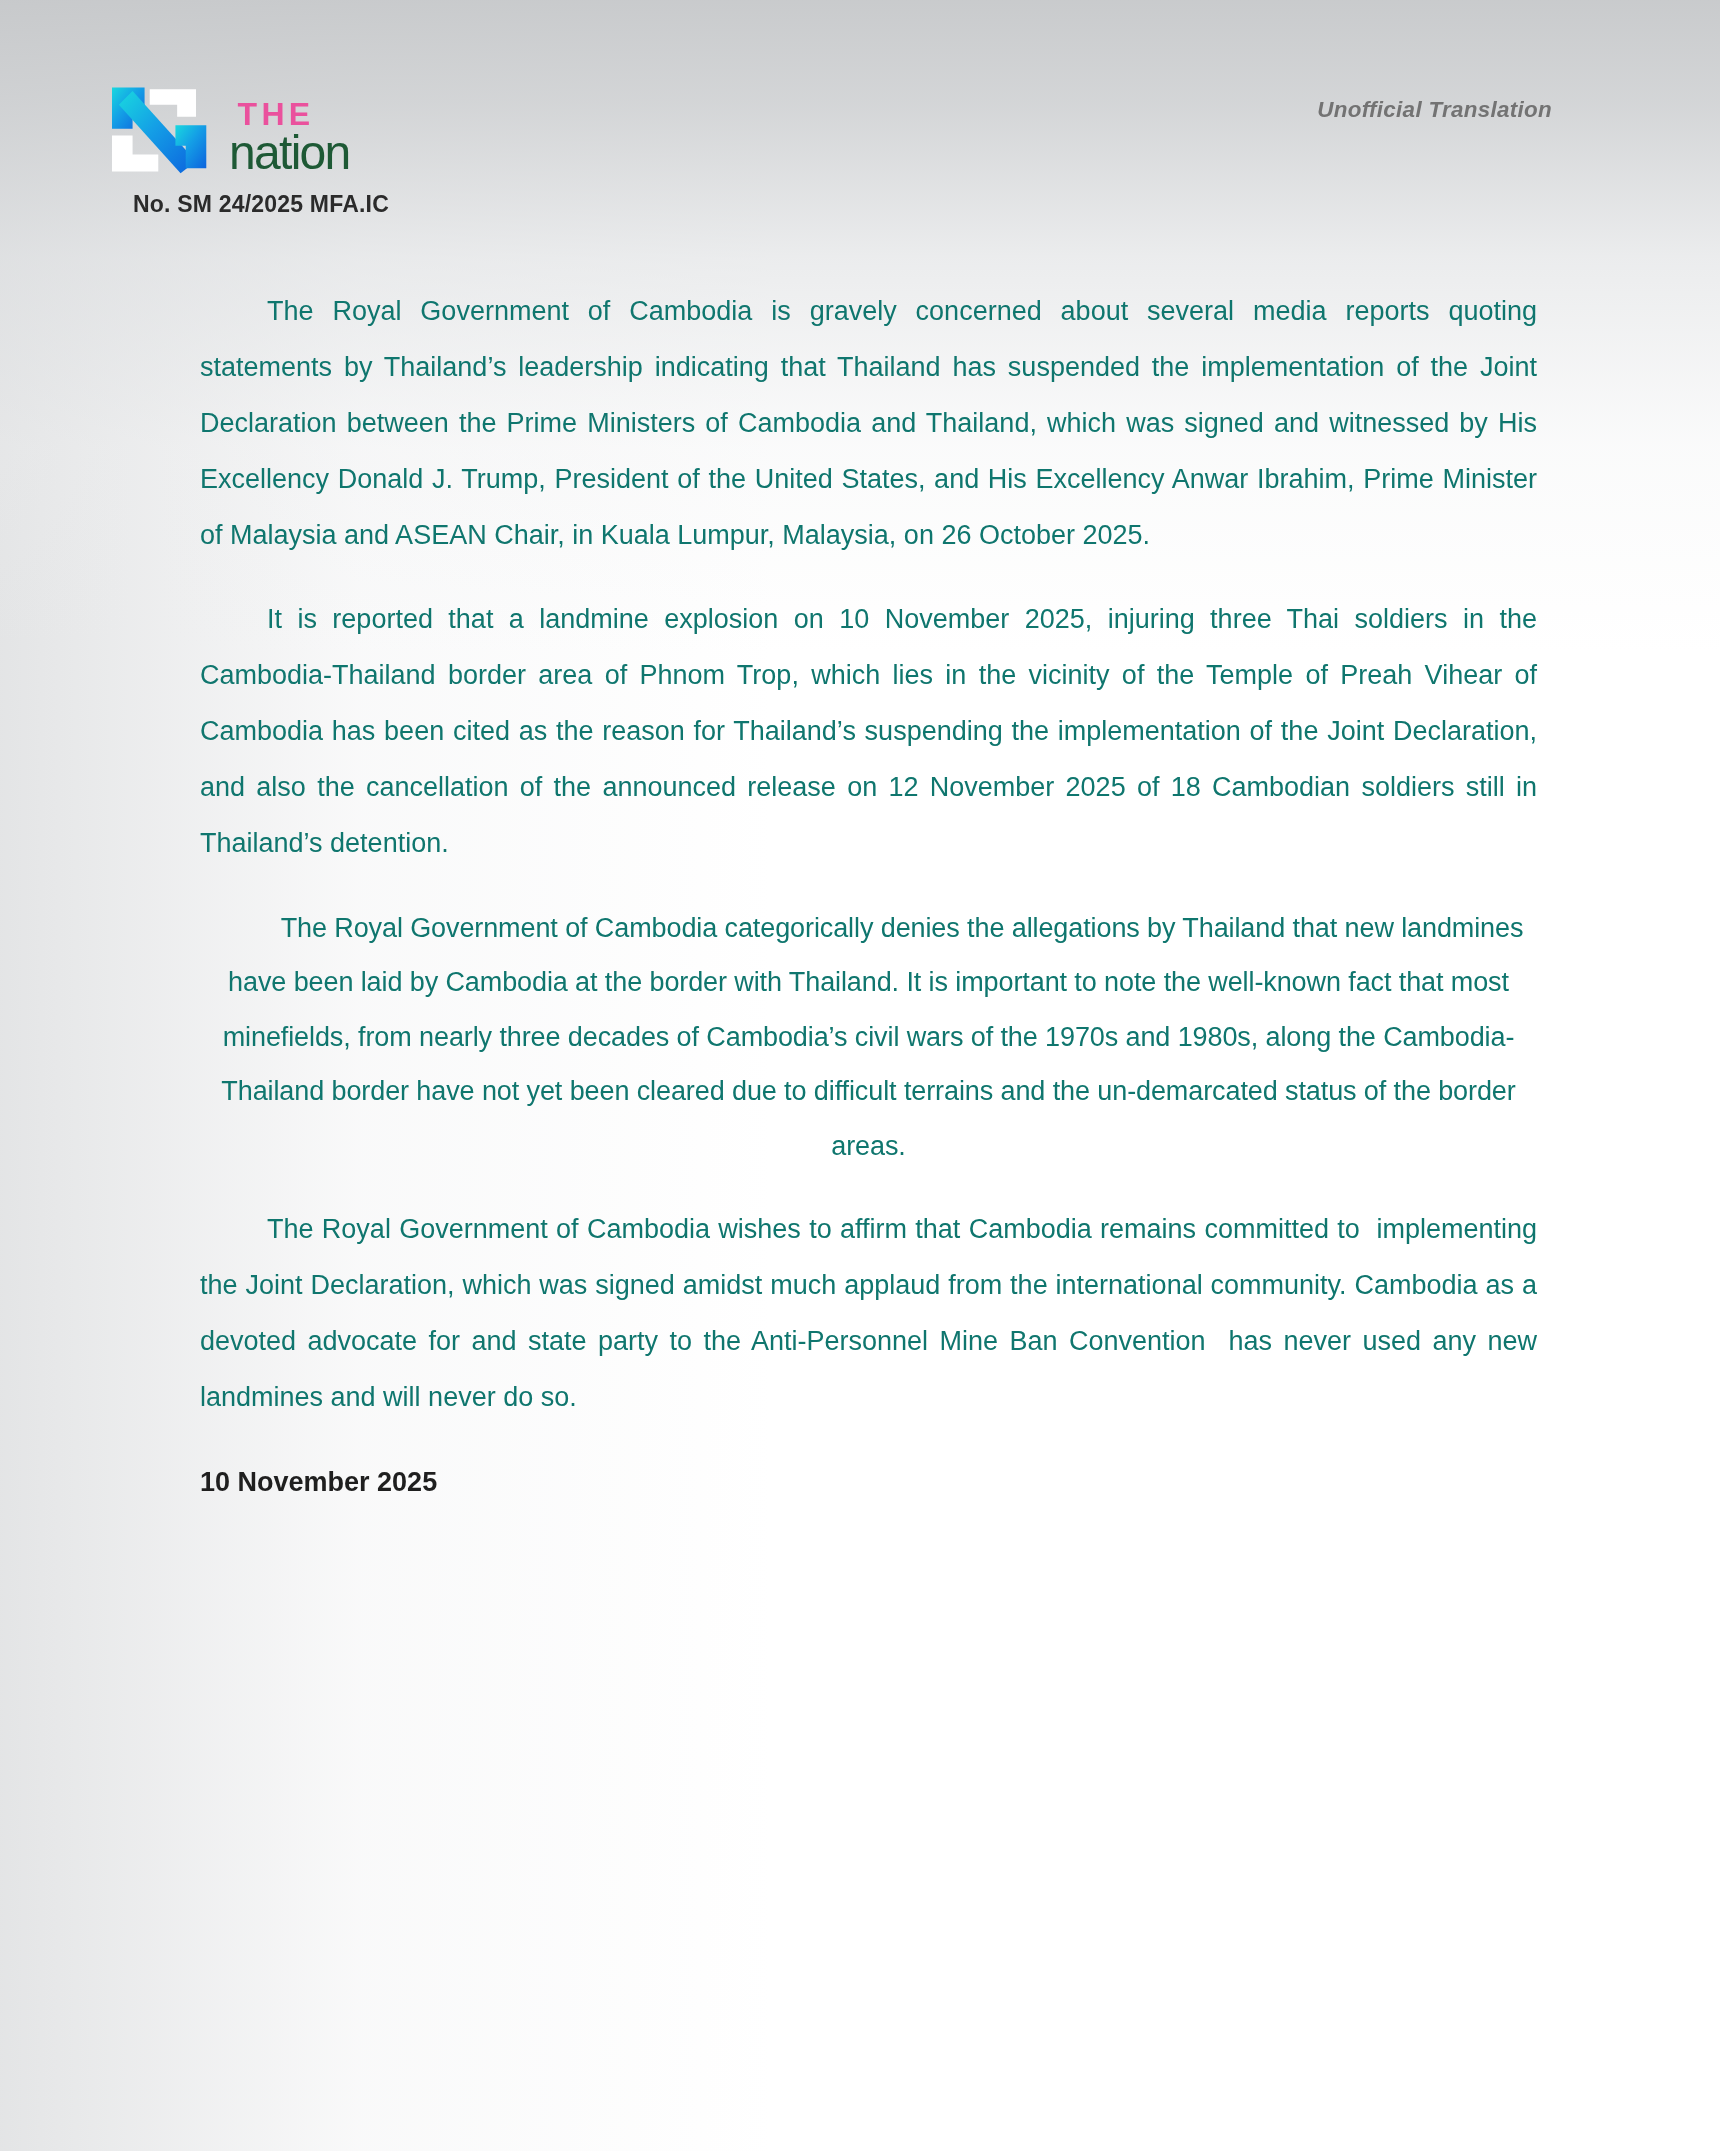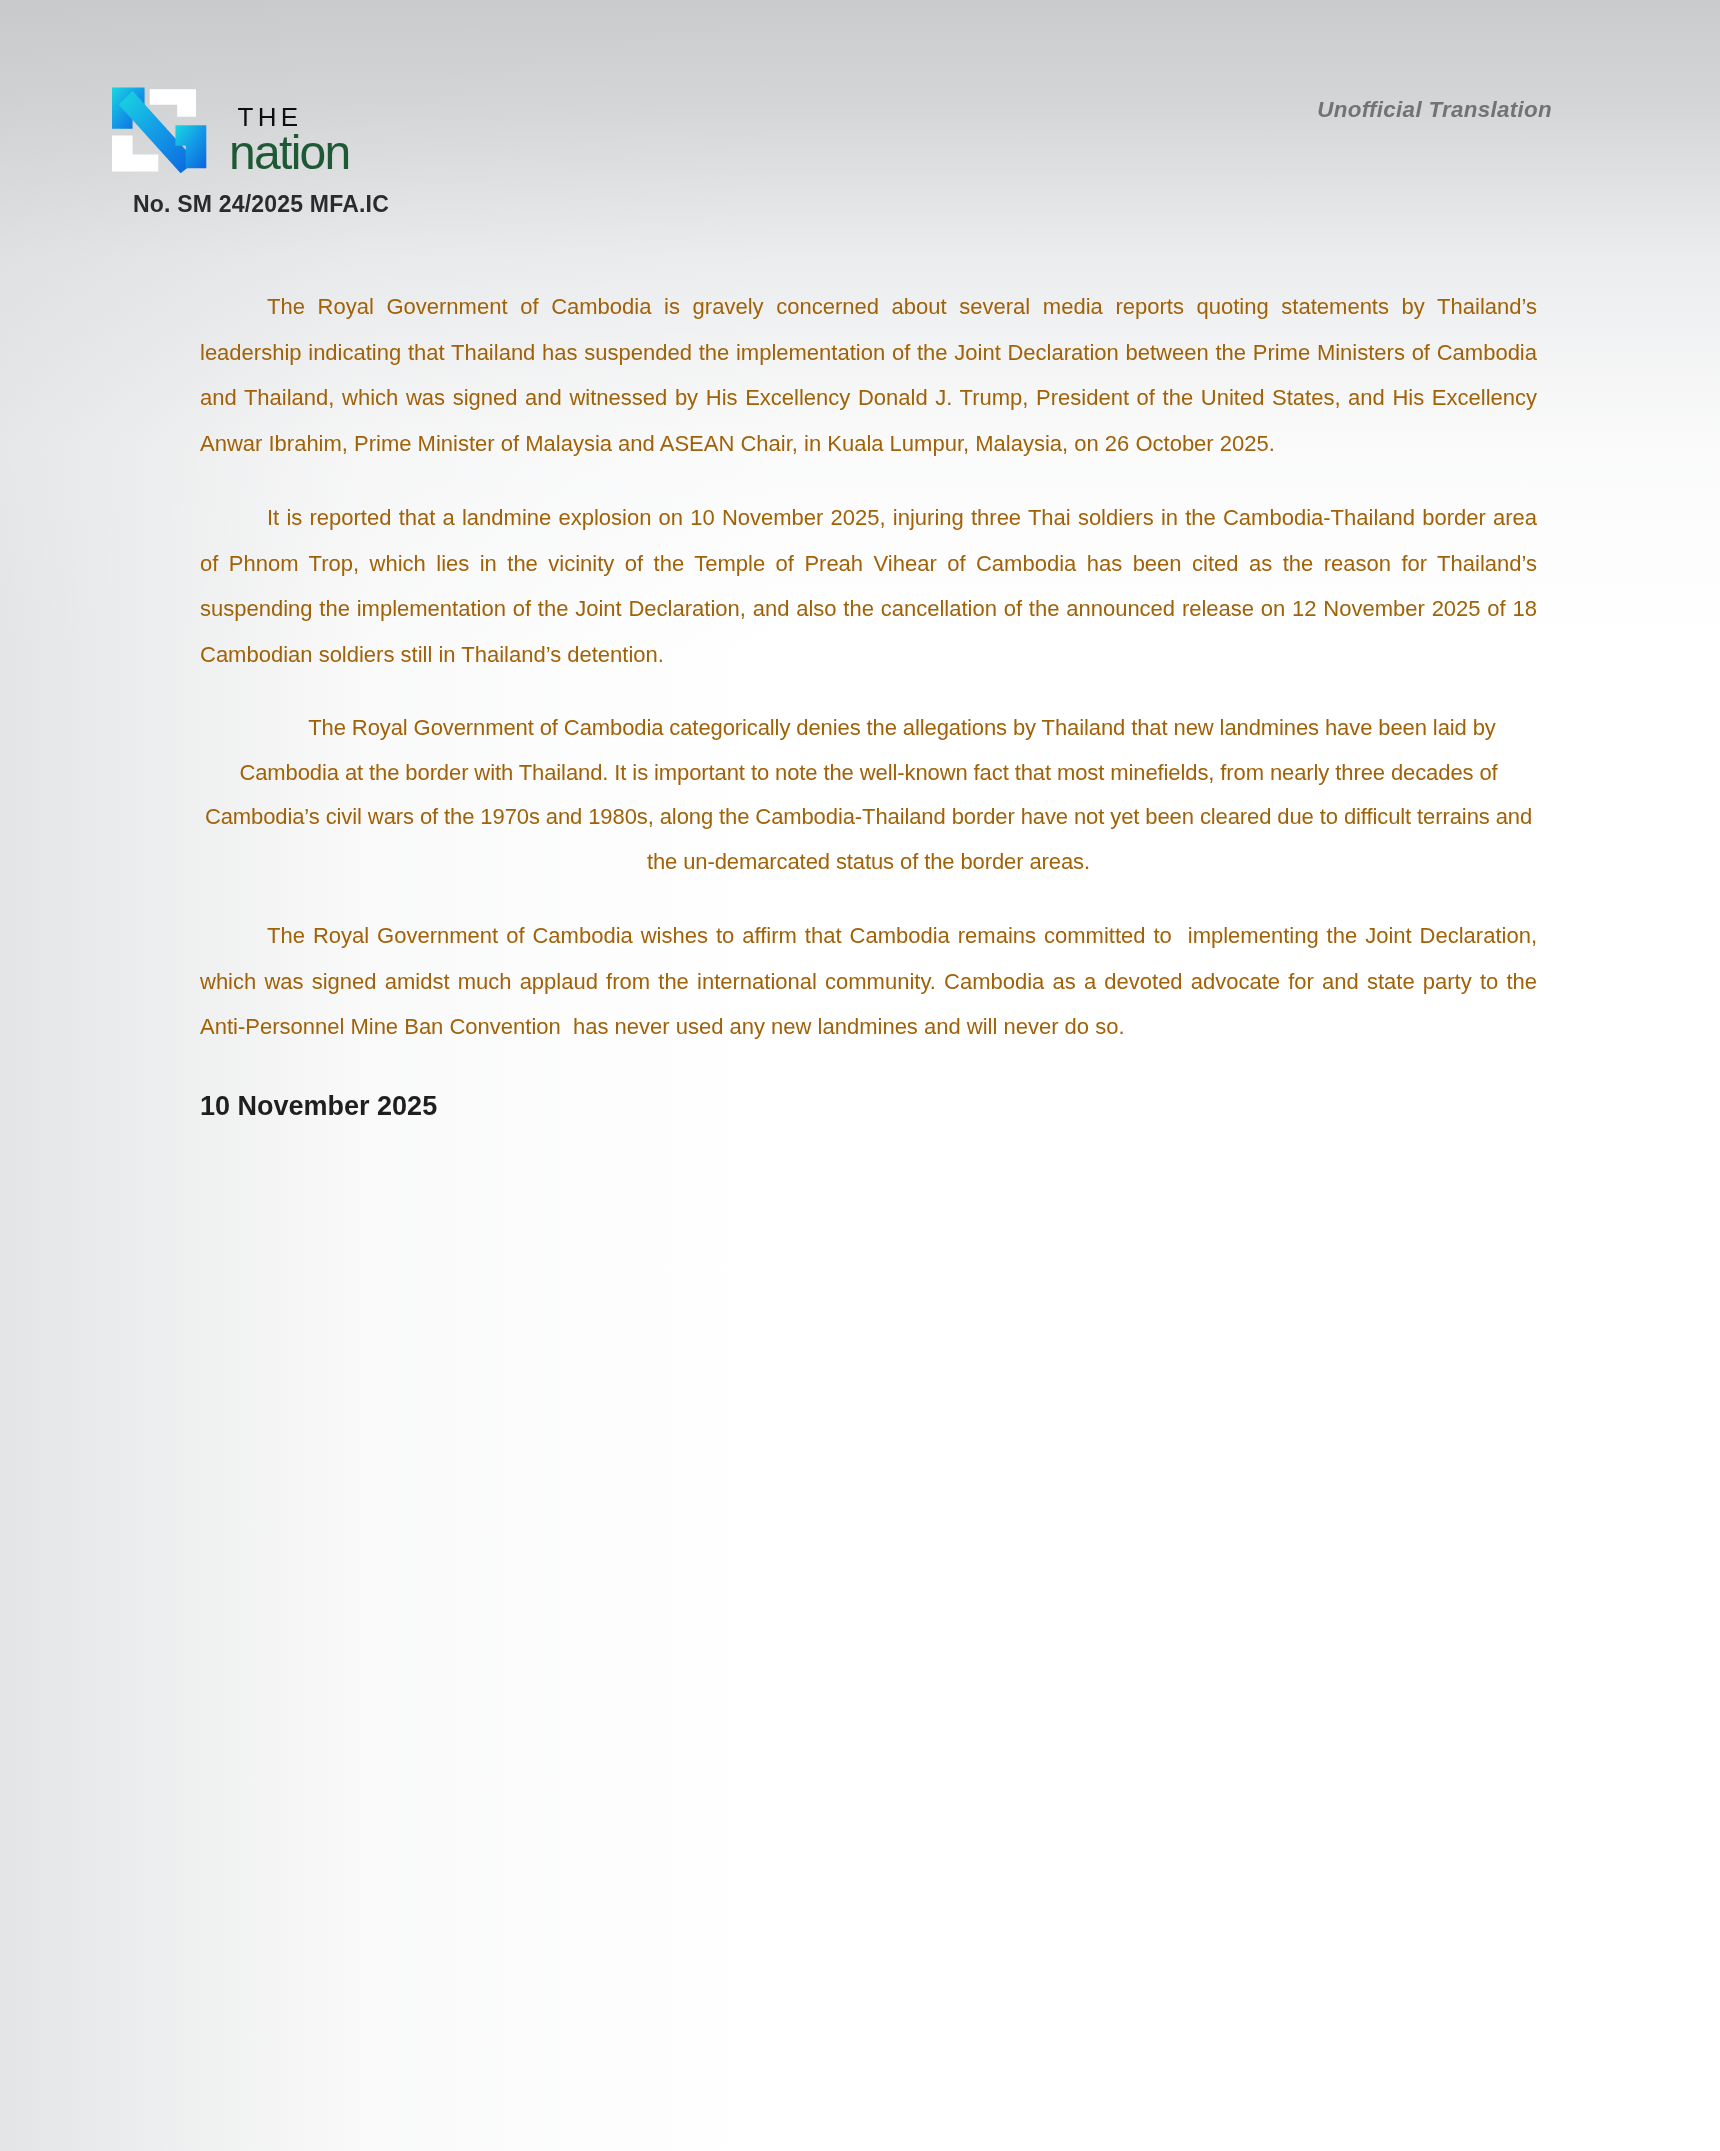--- a/index.html
+++ b/index.html
@@ -54,24 +54,24 @@
   }
 
   .wordmark {
     display: flex;
     flex-direction: column;
     justify-content: flex-end;
     margin-bottom: 1.7px;
   }
 
   .wordmark-the {
-    font-size: 26px;
-    font-weight: 400;
+    font-size: 32px;
+    font-weight: 700;
     letter-spacing: 4.3px;
-    color: #000000;
+    color: #ec4899;
     line-height: 1;
     margin-left: 8.6px;
     margin-bottom: 1.7px;
     opacity: 0.93;
   }
 
   .wordmark-name {
     font-size: 48px;
     font-weight: 400;
     letter-spacing: -1.7px;
@@ -120,22 +120,22 @@
     line-height: 1.72;
     margin: 0 0 31px 0;
   }
 
   .doc-title .title-line {
     display: block;
     white-space: nowrap;
   }
 
   .para {
-    font-size: 22px;
-    color: #a16207;
+    font-size: 27px;
+    color: #0f766e;
     margin: 0 0 29px 0;
     text-indent: 67px;
     text-align: justify;
     line-height: 2.07;
     white-space: pre-wrap;
     hyphens: none;
   }
 
   
   .para.flush {

